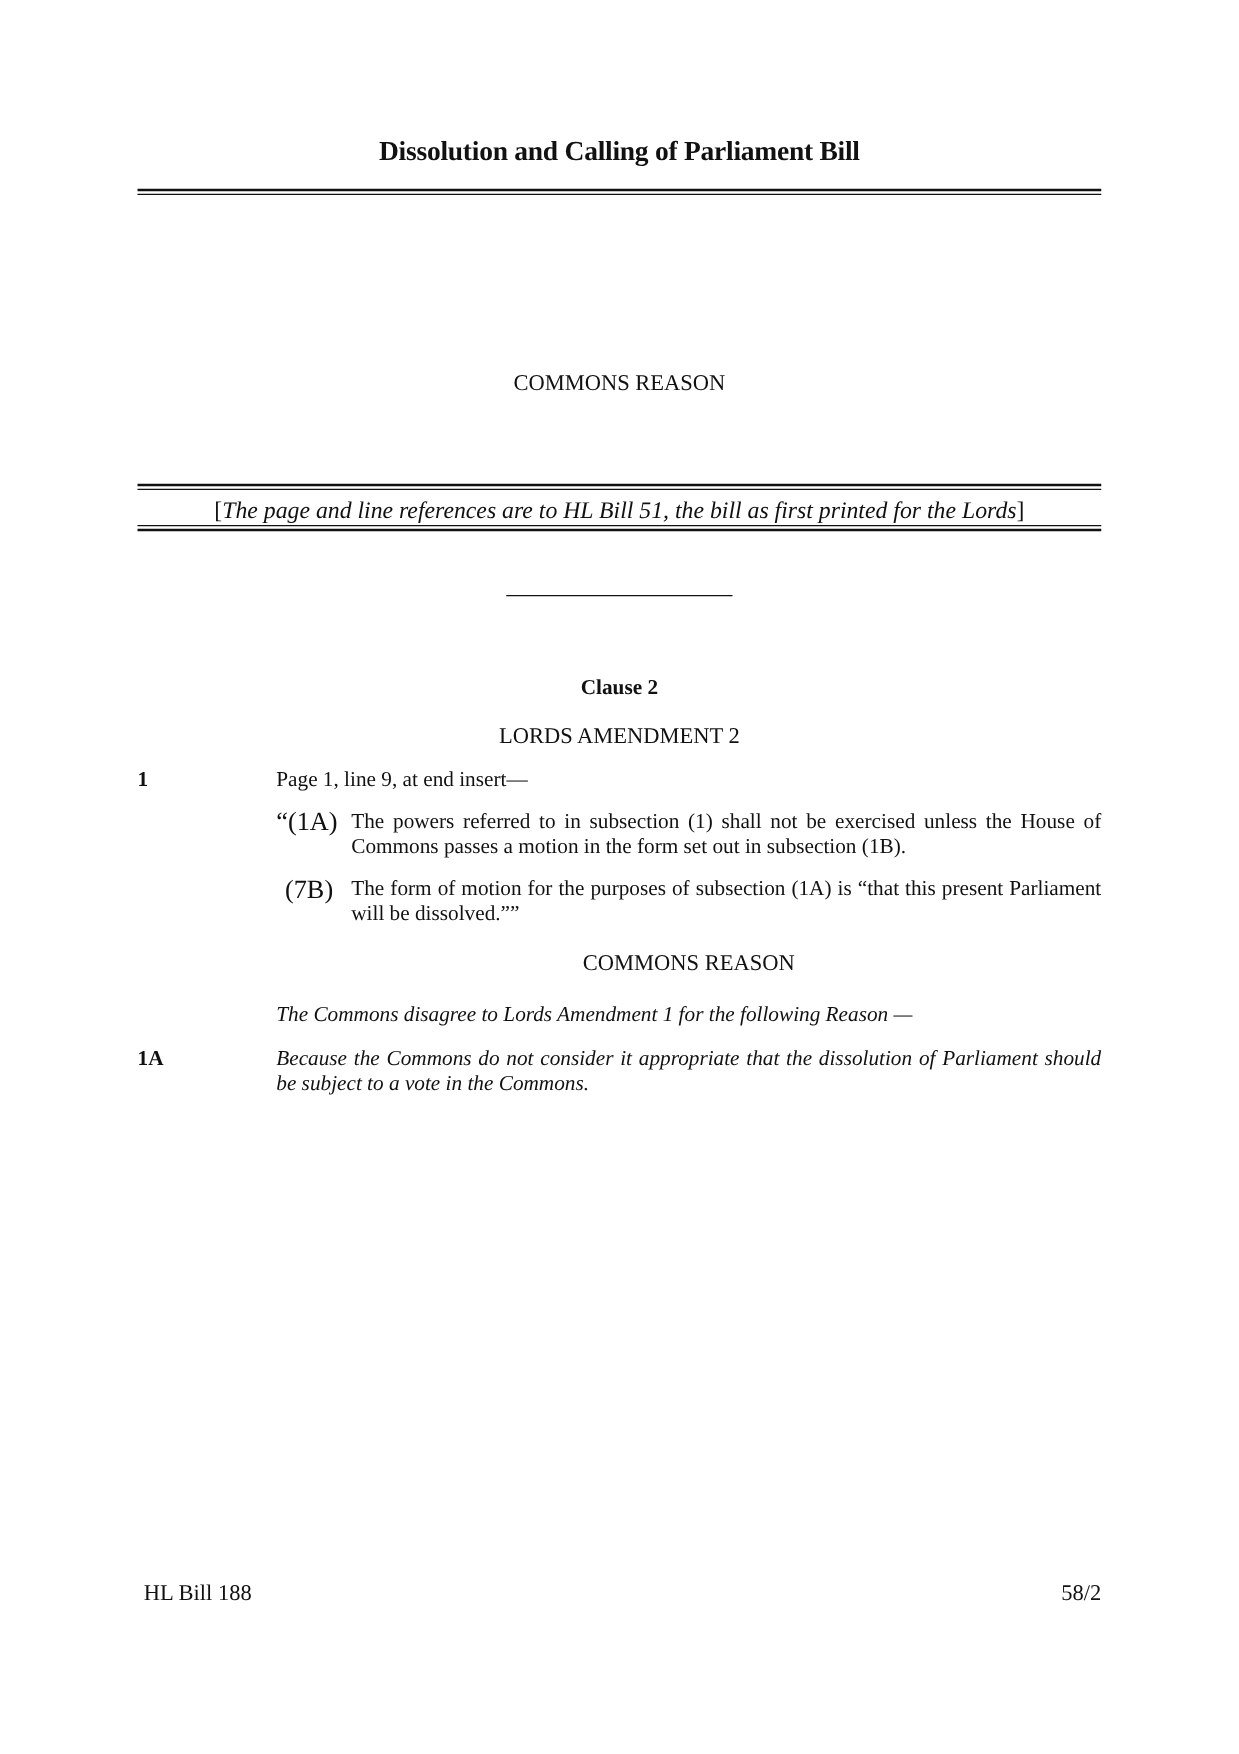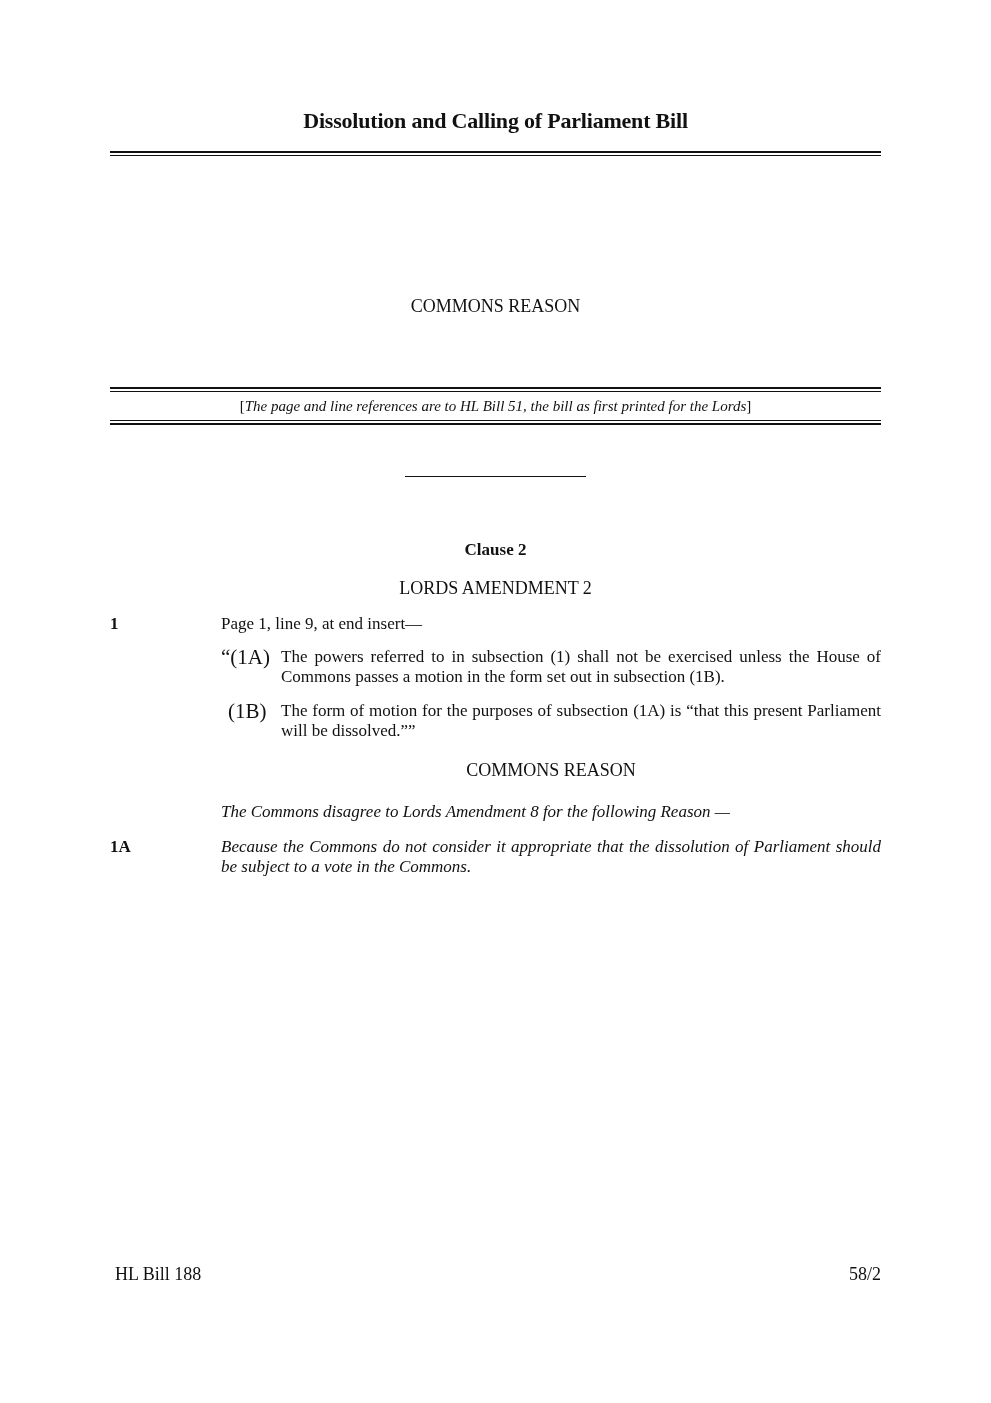--- a/index.html
+++ b/index.html
@@ -8,21 +8,21 @@
       font-family: "Liberation Serif", "DejaVu Serif", serif; color: #111;
     }
     .abs { position: absolute; }
     .title {
       left: 110px; width: 771px; top: 108px; text-align: center;
       font-size: 22px; font-weight: bold; letter-spacing: -0.2px;
     }
     .rule { left: 110px; width: 771px; background: #111; }
     .center { left: 110px; width: 771px; text-align: center; }
     .smallcaps { font-size: 18px; }
-    .note { font-size: 15px; }
+    .note { font-size: 19px; }
     .note i { font-style: italic; }
     .short-rule { left: 405px; width: 181px; height: 1px; top: 476px; background: #111; }
     .clause { font-size: 17px; font-weight: bold; }
     .num { left: 110px; font-size: 17px; font-weight: bold; }
     .body { font-size: 17px; line-height: 20px; }
     .sub-label { font-size: 21px; line-height: 20px; }
     .italic { font-style: italic; }
     .justify { text-align: justify; text-align-last: left; }
     .footer { font-size: 18px; }
   </style>
@@ -47,23 +47,23 @@
 
 <div class="abs center clause" style="top:540px;">Clause 2</div>
 <div class="abs center smallcaps" style="top:578px;">LORDS AMENDMENT 2</div>
 
 <div class="abs num" style="top:614px;">1</div>
 <div class="abs body" style="left:221px;top:614px;">Page 1, line 9, at end insert—</div>
 
 <div class="abs sub-label" style="left:221px;top:647px;">“(1A)</div>
 <div class="abs body justify" style="left:281px;top:647px;width:600px;">The powers referred to in subsection (1) shall not be exercised unless the House of Commons passes a motion in the form set out in subsection (1B).</div>
 
-<div class="abs sub-label" style="left:228px;top:701px;">(1B)</div>
+<div class="abs sub-label" style="left:228px;top:701px;">(7B)</div>
 <div class="abs body justify" style="left:281px;top:701px;width:600px;">The form of motion for the purposes of subsection (1A) is “that this present Parliament will be dissolved.””</div>
 
 <div class="abs smallcaps" style="left:221px;width:660px;text-align:center;top:760px;">COMMONS REASON</div>
-<div class="abs body italic" style="left:221px;top:802px;">The Commons disagree to Lords Amendment 8 for the following Reason —</div>
+<div class="abs body italic" style="left:221px;top:802px;">The Commons disagree to Lords Amendment 1 for the following Reason —</div>
 
 <div class="abs num" style="top:837px;">1A</div>
 <div class="abs body italic justify" style="left:221px;top:837px;width:660px;">Because the Commons do not consider it appropriate that the dissolution of Parliament should be subject to a vote in the Commons.</div>
 
 <div class="abs footer" style="left:115px;top:1264px;">HL Bill 188</div>
 <div class="abs footer" style="right:110px;top:1264px;">58/2</div>
 
 </body></html>

